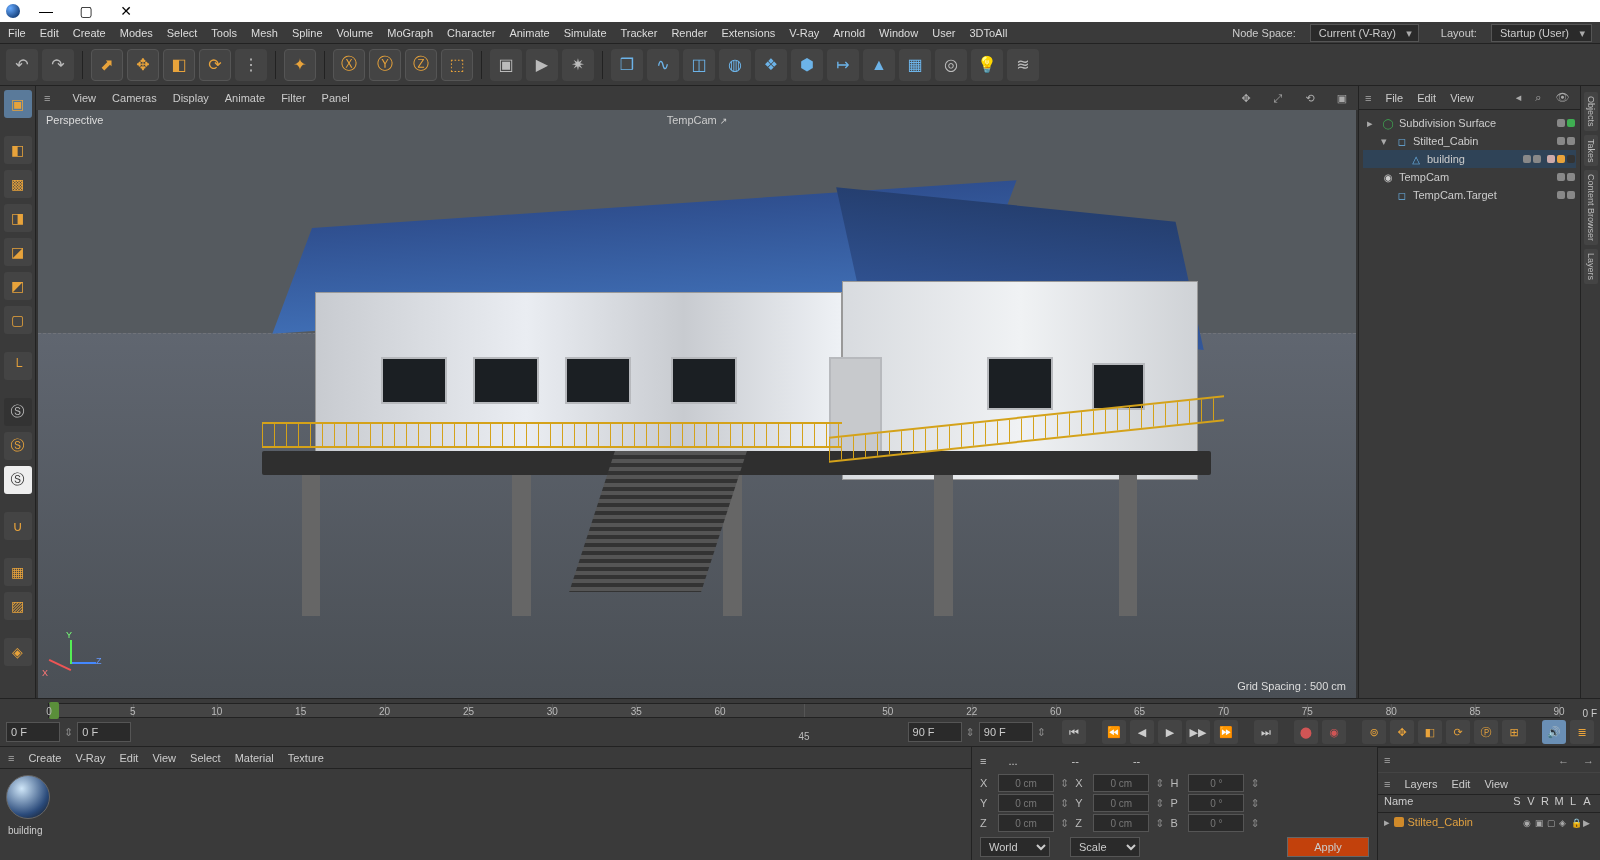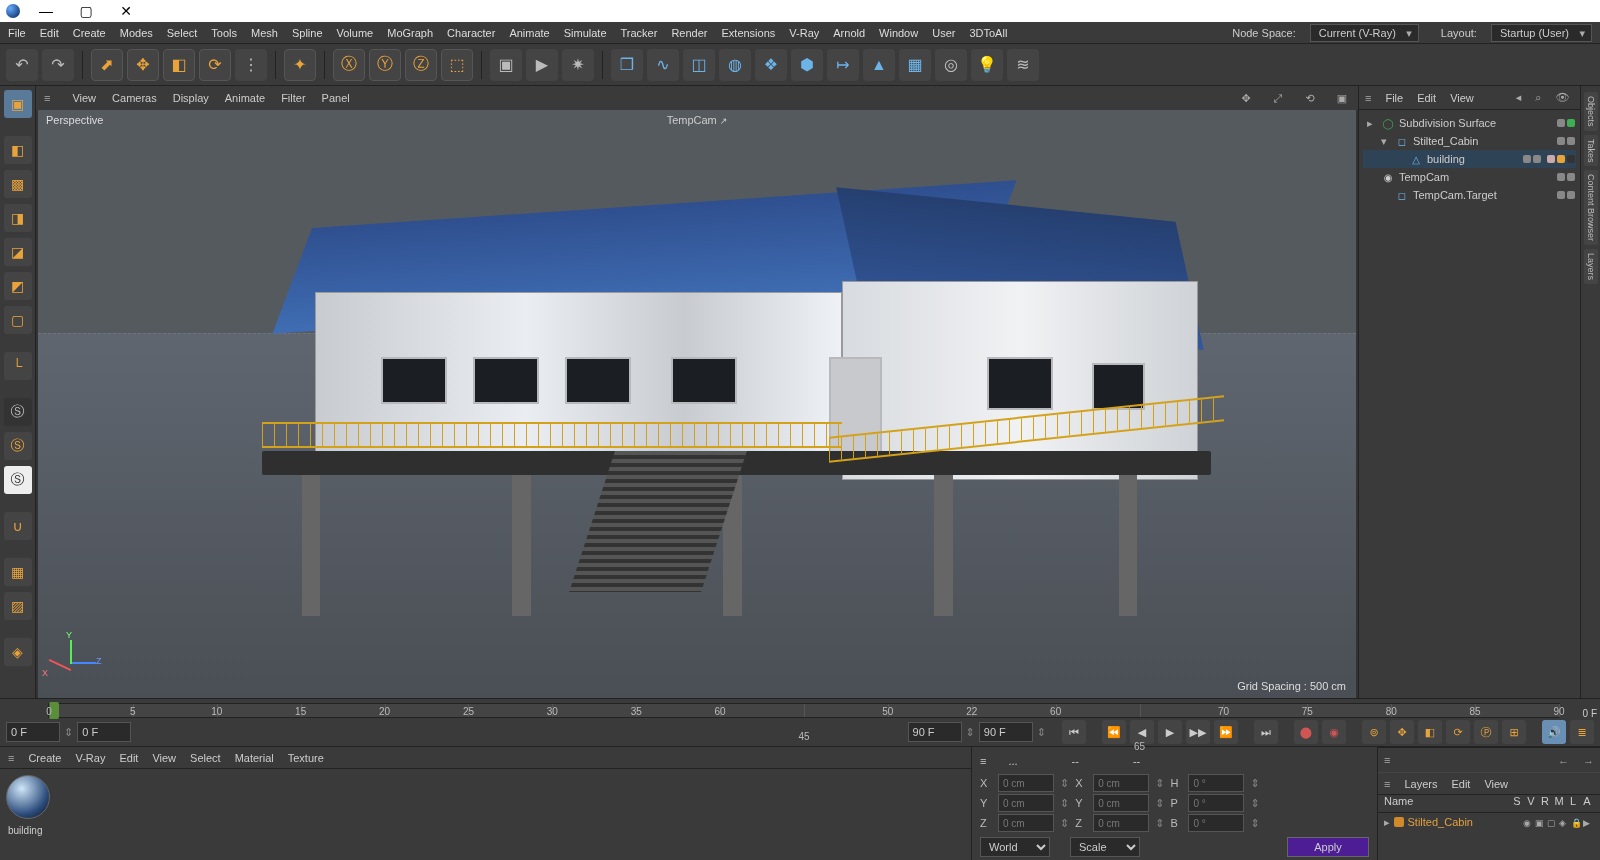--- a/index.html
+++ b/index.html
@@ -77,23 +77,23 @@
 
 .botrow { height: 122px; display: flex; border-top: 1px solid #222; }
 .matpanel { width: 972px; background: #3a3a3a; border-right: 1px solid #222; display: flex; flex-direction: column; }
 .matmenu { height: 22px; display: flex; align-items: center; gap: 14px; padding: 0 8px; border-bottom: 1px solid #222; }
 .matthumb { width: 44px; height: 44px; border-radius: 50%; background: radial-gradient(circle at 35% 30%, #cfe6f8, #2a4a7a 65%, #111); margin: 6px; border: 1px solid #666; }
 .matlabel { font-size: 10px; color: #ccc; padding-left: 8px; }
 .coordpanel { flex: 1; background: #3a3a3a; border-right: 1px solid #222; padding: 4px 8px; display: flex; flex-direction: column; gap: 2px; }
 .chead { height: 20px; display: flex; align-items: center; gap: 14px; color: #888; }
 .crow { display: flex; align-items: center; gap: 6px; height: 20px; }
 .clabel { width: 12px; color: #bbb; }
-.cin { width: 56px; height: 18px; background: #2a2a2a; border: 1px solid #555; color: #777; padding: 0 4px; font-size: 10px; }
+.cin { width: 56px; height: 18px; background: #2a2a2a; border: 1px solid #555; color: #777; padding: 0 4px; font-size: 10px; text-align: center; }
 .csel { width: 70px; height: 20px; background: #2a2a2a; border: 1px solid #555; color: #ccc; padding: 0 4px; }
-.applybtn { width: 82px; height: 20px; background: #4c1d95; border: 1px solid #666; display: flex; align-items: center; justify-content: center; cursor: pointer; }
+.applybtn { width: 82px; height: 20px; background: #c2410c; border: 1px solid #666; display: flex; align-items: center; justify-content: center; cursor: pointer; }
 .layerpanel { width: 222px; background: #3a3a3a; display: flex; flex-direction: column; }
 .layhead { height: 22px; display: flex; align-items: center; gap: 14px; padding: 0 6px; border-bottom: 1px solid #222; }
 .laycols { height: 18px; display: flex; align-items: flex-start; padding: 0 6px; font-size: 10px; color: #aaa; border-bottom: 1px solid #222; }
 .layrow { display: flex; align-items: center; height: 18px; padding: 0 6px; gap: 4px; }
 .layrow .sw { width: 10px; height: 10px; background: #d08a2a; border-radius: 2px; }
 .layrow .name { flex: 1; color: #e0a040; }
 .layrow .icons span { display:inline-block; width:10px;height:10px;margin:0 1px;color:#aaa;font-size:9px; }
 </style>
 </head>
 <body>
@@ -328,21 +328,21 @@
       <div class="tlabel" style="left: 44.4444%;">60</div>
       <div class="tick" style="left: 50%;"></div>
       <div class="tlabel" style="left: 50%; margin-top: 25px;">45</div>
       <div class="tick" style="left: 55.5556%;"></div>
       <div class="tlabel" style="left: 55.5556%;">50</div>
       <div class="tick" style="left: 61.1111%;"></div>
       <div class="tlabel" style="left: 61.1111%;">22</div>
       <div class="tick" style="left: 66.6667%;"></div>
       <div class="tlabel" style="left: 66.6667%;">60</div>
       <div class="tick" style="left: 72.2222%;"></div>
-      <div class="tlabel" style="left: 72.2222%; margin-top: 35px;">65</div>
+      <div class="tlabel" style="left: 72.2222%;">65</div>
       <div class="tick" style="left: 77.7778%;"></div>
       <div class="tlabel" style="left: 77.7778%;">70</div>
       <div class="tick" style="left: 83.3333%;"></div>
       <div class="tlabel" style="left: 83.3333%;">75</div>
       <div class="tick" style="left: 88.8889%;"></div>
       <div class="tlabel" style="left: 88.8889%;">80</div>
       <div class="tick" style="left: 94.4444%;"></div>
       <div class="tlabel" style="left: 94.4444%;">85</div>
       <div class="tick" style="left: 100%;"></div>
       <div class="tlabel" style="left: 100%;">90</div>

